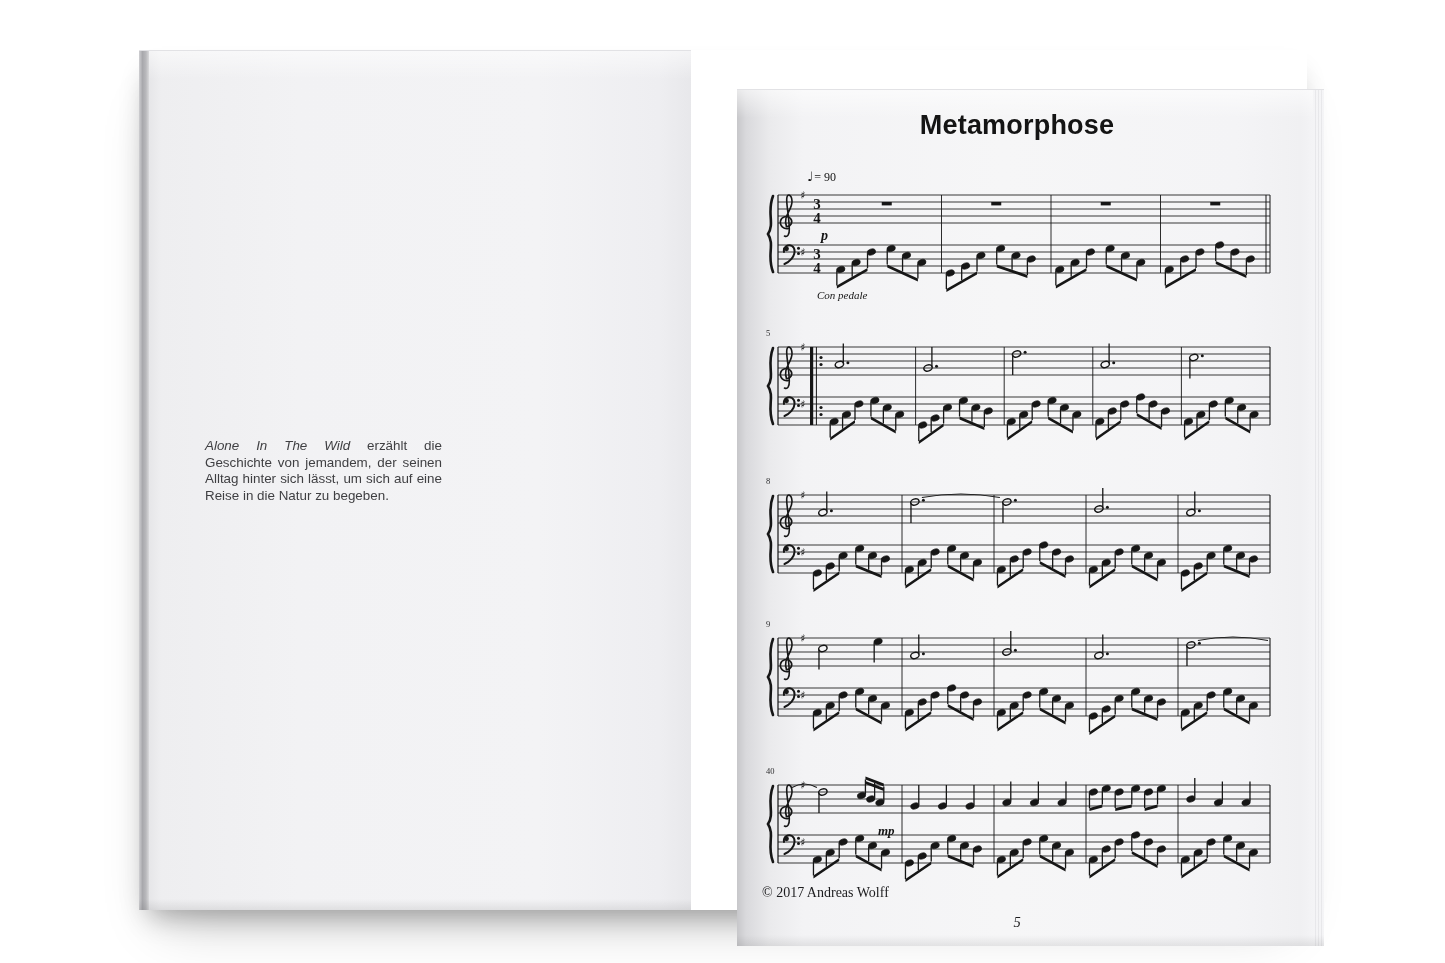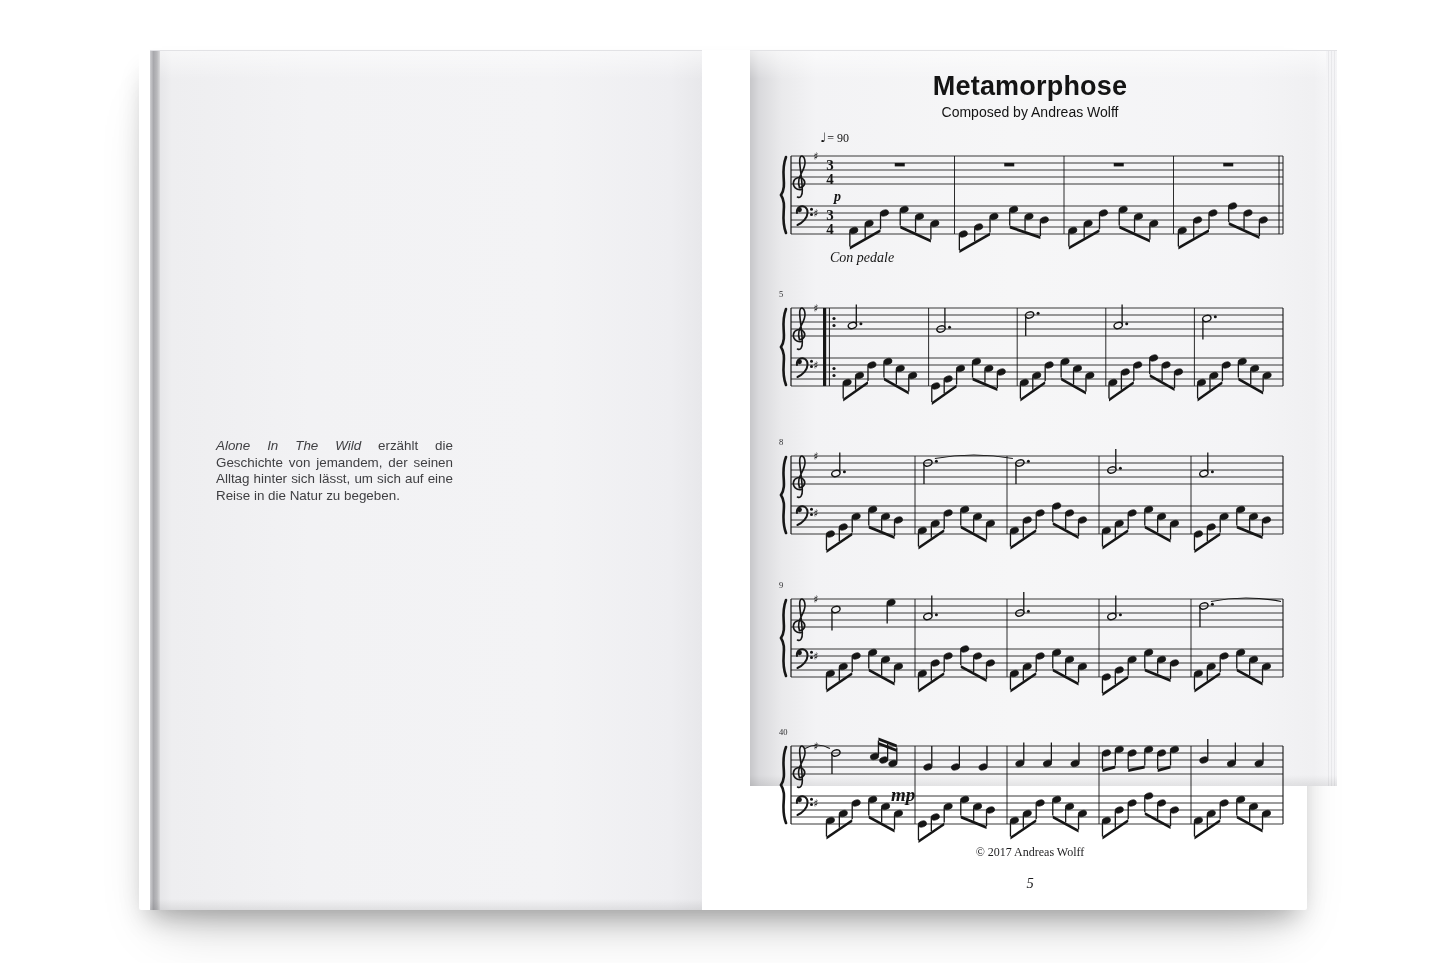--- a/index.html
+++ b/index.html
@@ -10,74 +10,74 @@
   }
   .book{
     position:absolute;left:139px;top:50px;width:1168px;height:860px;
     box-shadow:0 16px 26px -10px rgba(0,0,0,0.30), 0 34px 55px -22px rgba(0,0,0,0.20);
     border-radius:2px;
   }
   .page{position:absolute;top:0;height:860px;border-top:1px solid #e2e2e5;box-sizing:border-box;}
   .page::after{content:'';position:absolute;left:0;right:0;bottom:0;height:11px;
     background:linear-gradient(180deg,rgba(0,0,0,0) 0,rgba(0,0,0,0.08) 100%);pointer-events:none;}
   .page-left{
-    left:11px;width:552px;
+    left:0;width:552px;
     background:
       linear-gradient(180deg,rgba(255,255,255,0.55) 0,rgba(255,255,255,0) 28px),
       linear-gradient(90deg,#dfdfe2 0,#eeeef0 22px,#f2f2f4 160px,#f3f3f5 400px,#eeeef1 520px,#e4e4e7 570px,#dcdcdf 580px);
   }
   .stack-edge{
     position:absolute;left:0;top:0;width:10px;height:100%;
     background:linear-gradient(90deg,#cfcfd2 0,#a8a8ac 35%,#b9b9bc 70%,#d9d9db 100%);
   }
   .page-right{
-    left:611px;width:587px;height:736px;
+    left:598px;width:587px;height:857px;
     background:
       linear-gradient(180deg,rgba(255,255,255,0.6) 0,rgba(255,255,255,0) 28px),
       linear-gradient(90deg,#c7c7ca 0,#d9d9dc 9px,#eaeaec 32px,#f3f3f5 66px,#f6f6f7 45%,#f4f4f6 85%,#f0f0f2 96%,#f7f7f9 100%);
+    margin-top: 39px;
   }
   .right-edge{
     position:absolute;right:0;top:0;width:11px;height:100%;
     background:repeating-linear-gradient(90deg,#f4f4f6 0 2px,#e6e6e9 2px 3px);
     opacity:.9;
   }
   .desc{position:absolute;margin:0;font-size:13.4px;line-height:1.24;text-align:justify;color:#3f3f42;}
   .desc .lead{font-style:italic;}
   .german{left:66px;top:387px;width:237px;}
   .english{left:333px;top:387px;width:215px;}
 
   .rp-abs{position:absolute;color:#141414;}
   .title{left:25px;top:20px;width:510px;text-align:center;font-size:27px;font-weight:bold;margin:0;letter-spacing:.2px;}
   .subtitle{left:25px;top:53px;width:510px;text-align:center;font-size:14px;}
   .tempo{left:70px;top:79px;font-family:"Liberation Serif",serif;font-weight:normal;font-size:12px;}
   .tempo .tnote{font-family:"DejaVu Sans",sans-serif;font-size:13px;margin-right:1px;}
   .dyn{font-family:"Liberation Serif",serif;font-style:italic;font-weight:bold;}
   .dyn-p{left:84px;top:138px;font-size:14px;}
-  .dyn-mp{left:141px;top:733px;font-size:19px;}
-  .pedal{left:80px;top:199px;font-family:"Liberation Serif",serif;font-style:italic;font-size:14px;}
+  .dyn-mp{left:141px;top:733px;font-size:13px;}
+  .pedal{left:80px;top:199px;font-family:"Liberation Serif",serif;font-style:italic;font-size:11px;}
   .mnum{left:29px;font-family:"Liberation Serif",serif;font-size:8.5px;color:#2c2c2e;}
   .sys{position:absolute;left:25px;width:510px;height:112px;}
-  .footer{left:25px;top:795px;width:510px;text-align:center;font-family:"Liberation Serif",serif;font-size:12px;line-height:1.12;color:#1c1c1e;}
+  .footer{left:25px;top:795px;width:510px;font-family:"Liberation Serif",serif;font-size:14px;line-height:1.12;color:#1c1c1e;}
   .pagenum{left:25px;top:824px;width:510px;text-align:center;font-family:"Liberation Serif",serif;font-style:italic;font-size:14.5px;color:#1c1c1e;}
 </style>
 </head>
 <body>
 
 <div class="book">
 
   <div class="page page-left">
     <div class="stack-edge"></div>
     <p class="desc german"><span class="lead">Alone In The Wild</span> <span>erzählt die Geschichte von jemandem, der seinen Alltag hinter sich lässt, um sich auf eine Reise in die Natur zu begeben.</span></p>
   </div>
 
   <div class="page page-right">
     <div class="right-edge"></div>
 
     <h1 class="rp-abs title">Metamorphose</h1>
-    <div class="rp-abs subtitle">Composed by Andreas Wolff</div>
 
     <div class="rp-abs tempo"><span class="tnote">♩</span><span>= 90</span></div>
 
     <div class="rp-abs dyn dyn-p">p</div>
     <div class="rp-abs pedal">Con pedale</div>
     <div class="rp-abs dyn dyn-mp">mp</div>
 
     <div class="rp-abs mnum" style="top:238px">5</div>
     <div class="rp-abs mnum" style="top:386px">8</div>
     <div class="rp-abs mnum" style="top:529px">9</div>

